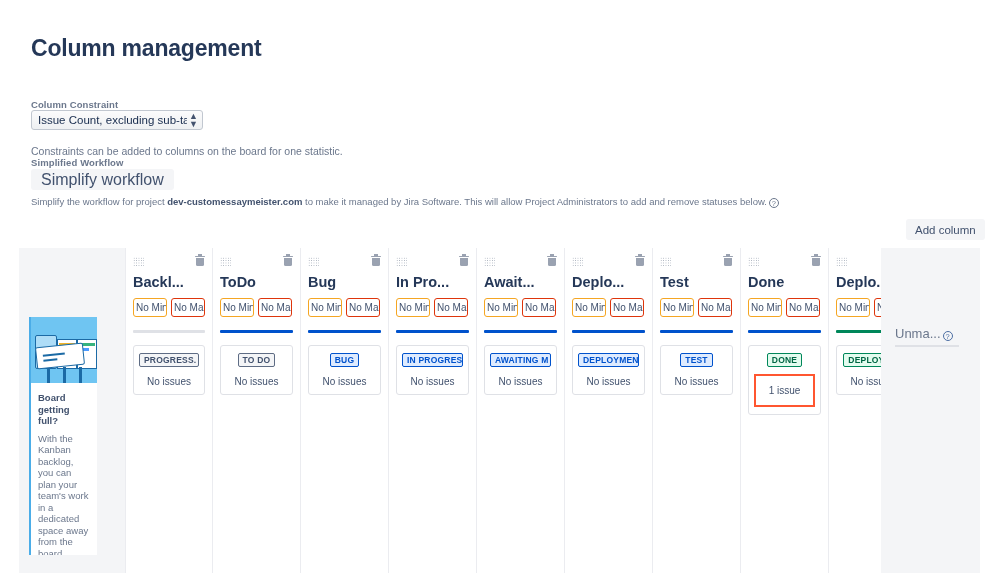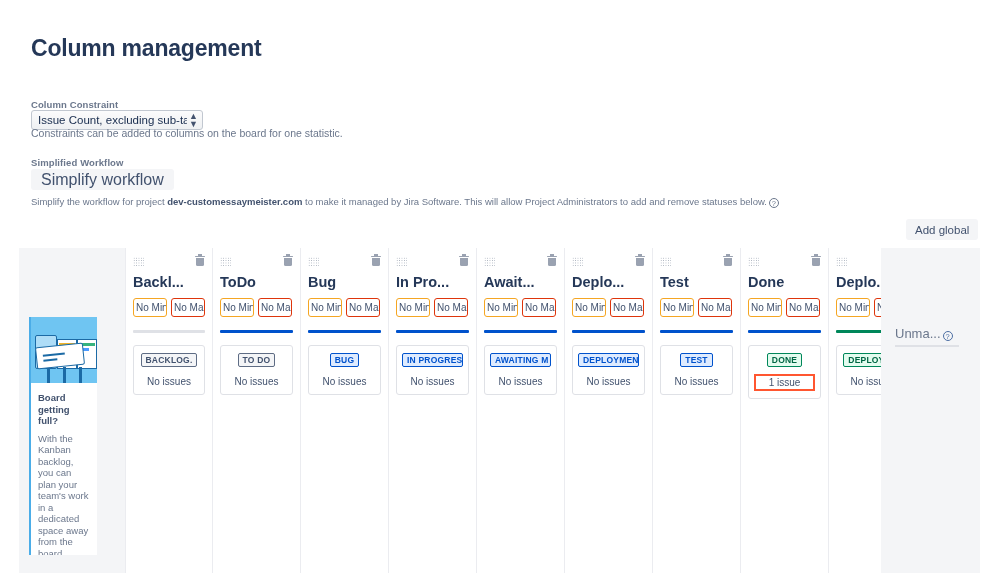--- a/index.html
+++ b/index.html
@@ -44,21 +44,21 @@
   }
   .select-wrap .sel-text { flex: 1; overflow: hidden; }
   .select-arrows {
     font-size: 9px; line-height: 8px; color: #42526E;
     display: flex; flex-direction: column; margin-left: 2px;
   }
 
   .hint {
     position: absolute; left: 31px; font-size: 10.5px; color: #6B778C;
   }
-  .hint-constraint { top: 127px; }
+  .hint-constraint { top: 145px; }
 
   .btn {
     border: none; border-radius: 3px; background: #F4F5F7;
     color: #42526E; font-family: inherit; cursor: pointer;
   }
   .btn-simplify {
     position: absolute; left: 31px; top: 169px;
     height: 21px; padding: 0 10px; font-size: 16px;
   }
   .workflow-note {
@@ -214,21 +214,21 @@
     background: #DEEBFF; color: #0052CC;
     font-size: 8.5px; font-weight: bold; letter-spacing: .2px;
     padding: 1px 4px; white-space: nowrap; overflow: hidden;
   }
   .status-badge.grey { border-color: #5E6C84; background: #F4F5F7; color: #42526E; }
   .status-badge.green { border-color: #00875A; background: #E3FCEF; color: #006644; }
   .status-count {
     margin-top: 5px; font-size: 10px; color: #42526E;
   }
   .status-count.boxed {
-    border: 2px solid #FF5630; padding: 1px 0; margin-top: 3px;
+    border: 2px solid #FF5630; padding: 9px 0; margin-top: 3px;
   }
 
   .unmapped-panel {
     width: 99px; flex: 0 0 99px;
     position: relative;
   }
   .unmapped-label {
     position: absolute; left: 14px; top: 78px;
     font-size: 13px; color: #6B778C; white-space: nowrap;
   }
@@ -254,21 +254,21 @@
   </div>
   <div class="hint hint-constraint">Constraints can be added to columns on the board for one statistic.</div>
 
   <div class="field-label lbl-workflow">Simplified Workflow</div>
   <button class="btn btn-simplify">Simplify workflow</button>
 
   <div class="workflow-note">
     <span>Simplify the workflow for project </span><b>dev-customessaymeister.com</b><span> to make it managed by Jira Software. This will allow Project Administrators to add and remove statuses below.</span><span class="q-icon">?</span>
   </div>
 
-  <button class="btn btn-add-column">Add global</button>
+  <button class="btn btn-add-column">Add column</button>
 
   <div class="board">
 
     <div class="backlog-panel">
       <div class="promo-card">
         <div class="promo-art">
           <div class="sky"></div>
           <div class="board-l"></div>
           <div class="board-m"></div>
           <div class="board-r"></div>
@@ -301,21 +301,21 @@
               <span class="lid"></span>
               <span class="can"></span>
             </span>
           </div>
           <div class="col-name">Backl...</div>
           <div class="minmax">
             <span class="mm-input mm-min">No Min</span>
             <span class="mm-input mm-max">No Max</span>
           </div>
           <div class="col-bar" style="background: rgb(223, 225, 230);"></div>
-          <div class="status-card"><span class="status-badge grey">BACKLOG.</span><div class="status-count">No issues</div></div>
+          <div class="status-card"><span class="status-badge grey">PROGRESS.</span><div class="status-count">No issues</div></div>
         </div>
         <div class="column">
           <div class="col-toolbar">
             <span class="grip"></span>
             <span class="trash">
               <span class="lid"></span>
               <span class="can"></span>
             </span>
           </div>
           <div class="col-name">ToDo</div>

